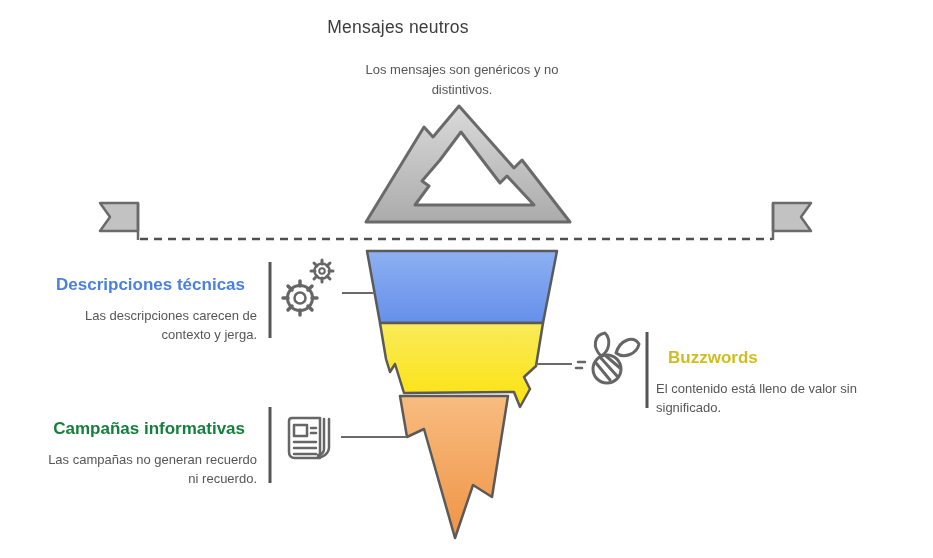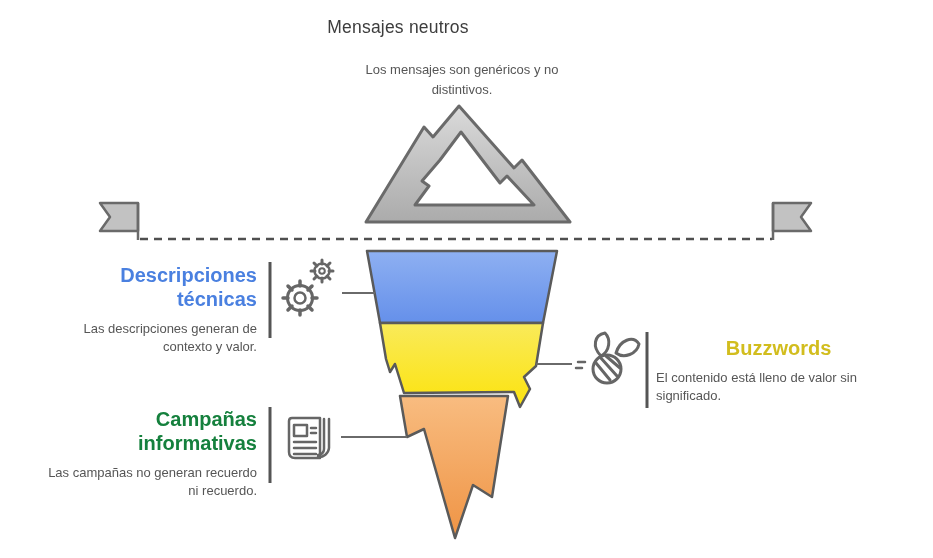--- a/index.html
+++ b/index.html
@@ -16,21 +16,21 @@
     left:0;top:17px;width:796px;
     text-align:center;font-size:17.5px;font-weight:normal;color:#3d3d3d;
     letter-spacing:.2px;
   }
   .subtitle{
     left:337px;top:60px;width:250px;
     text-align:center;font-size:13px;color:#565656;line-height:1.55;
   }
   .block{position:absolute;}
   .block h2{
-    margin:0;font-size:20px;font-weight:bold;line-height:1.2;
+    margin:12px;font-size:17px;font-weight:bold;line-height:1.2;
   }
   .block p{
     margin:9px 0 0 0;font-size:13px;color:#565656;line-height:1.42;
   }
   .block.left{width:217px;text-align:right;}
   .block.right{width:245px;text-align:left;}
   .b-tecnicas{left:40px;top:263px;}
   .b-informativas{left:40px;top:407px;}
   .b-buzzwords{left:656px;top:336px;}
   svg .ln{stroke:#6a6a6a;stroke-width:2;fill:none;}
@@ -147,25 +147,25 @@
         <line x1="294" y1="454" x2="316" y2="454"></line>
       </g>
     </g>
   </svg>
 
   <div class="txt title">Mensajes neutros</div>
   <div class="txt subtitle">Los mensajes son genéricos y no distintivos.</div>
 
   <div class="block left b-tecnicas">
     <h2 style="color: rgb(74, 128, 224);">Descripciones técnicas</h2>
-    <p>Las descripciones generan de contexto y valor.</p>
+    <p>Las descripciones carecen de contexto y jerga.</p>
   </div>
 
   <div class="block right b-buzzwords">
-    <h2 style="color: rgb(210, 189, 30); text-align: center;">Buzzwords</h2>
+    <h2 style="color: rgb(210, 189, 30);">Buzzwords</h2>
     <p>El contenido está lleno de valor sin significado.</p>
   </div>
 
   <div class="block left b-informativas">
     <h2 style="color: #15803d;">Campañas informativas</h2>
     <p>Las campañas no generan recuerdo ni recuerdo.</p>
   </div>
 
 </div>
 

